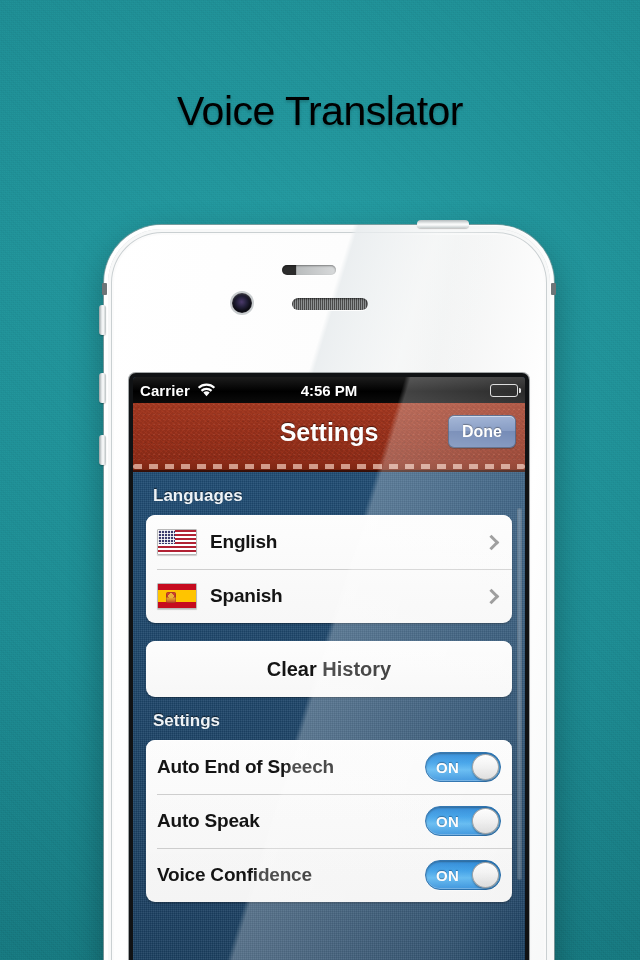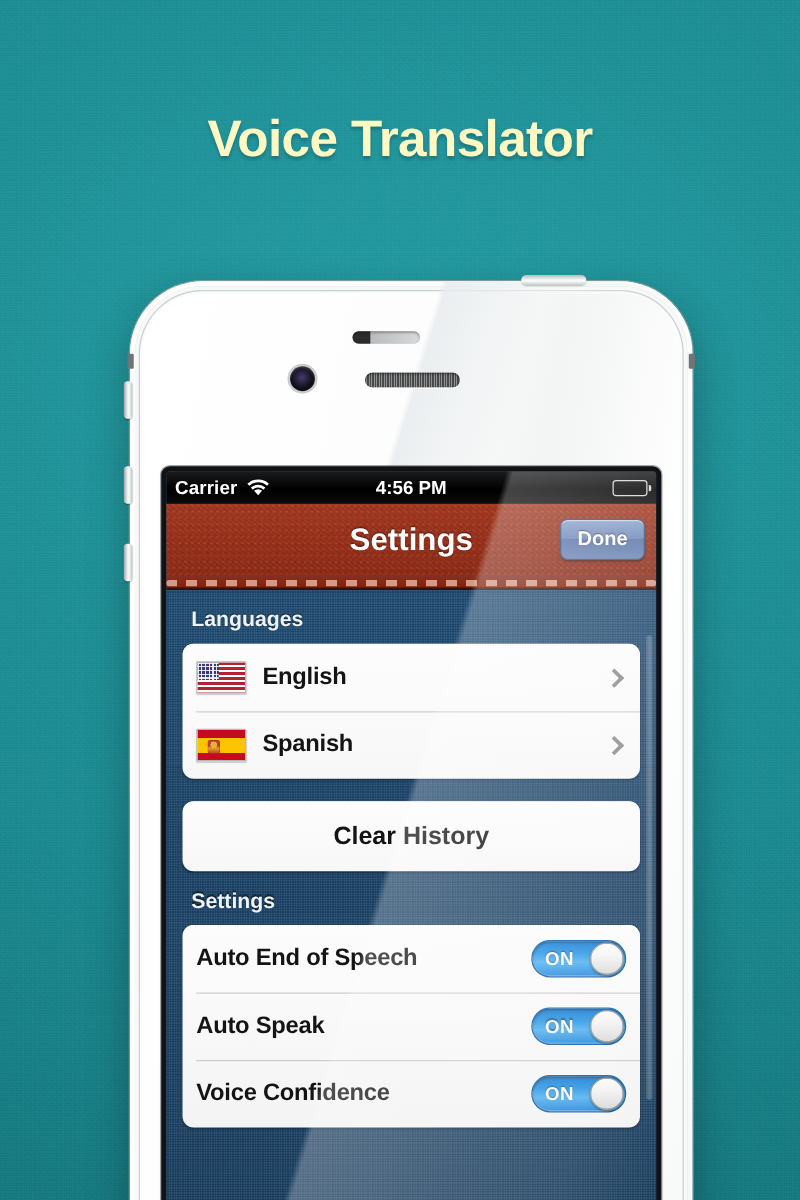--- a/index.html
+++ b/index.html
@@ -34,23 +34,23 @@
     mix-blend-mode: overlay;
   }
 
   
   #headline {
     position: absolute;
     top: 88px;
     left: 0;
     width: 640px;
     text-align: center;
-    color: #fef9c3;
+    color: #000000;
     font-size: 41px;
-    font-weight: bold;
+    font-weight: normal;
     letter-spacing: -0.5px;
     text-shadow: 0 2px 3px rgba(0,0,0,.22);
   }
 
   
   #phone {
     position: absolute;
     left: 104px;
     top: 225px;
     width: 450px;

